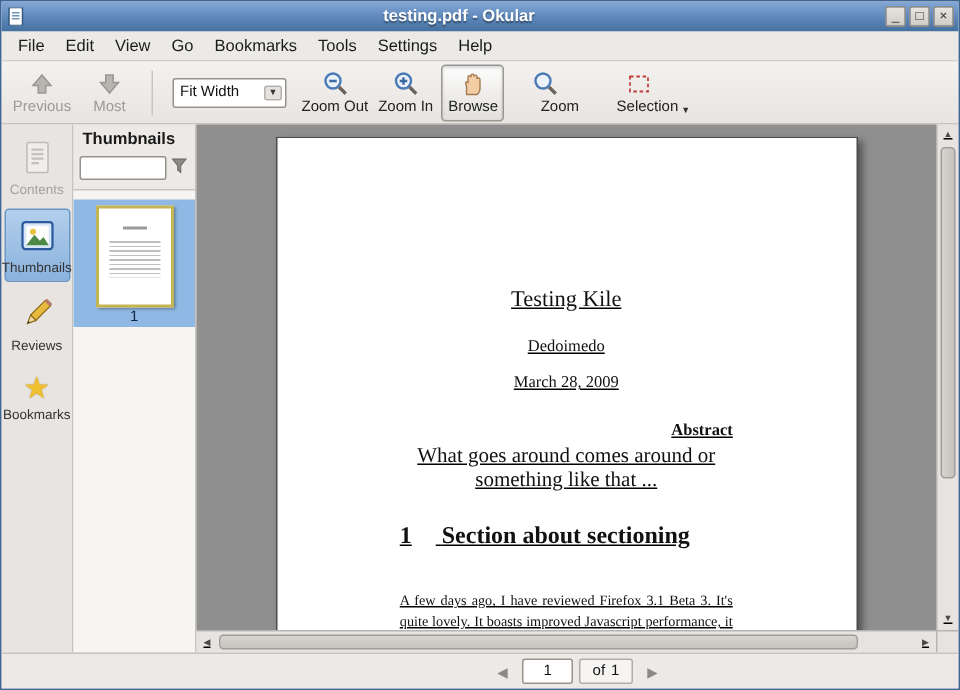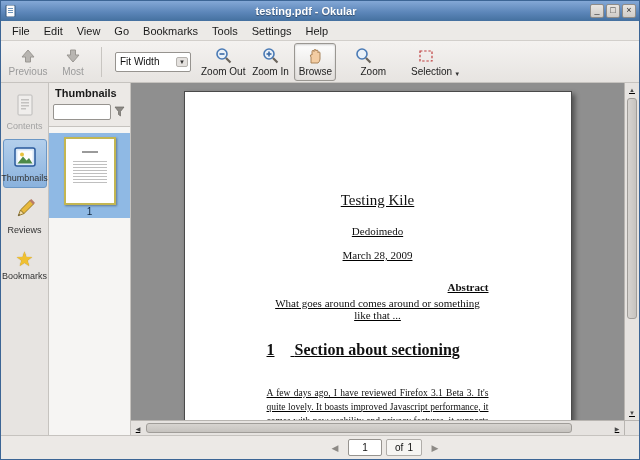--- a/index.html
+++ b/index.html
@@ -61,21 +61,21 @@
 
   .doc-wrap { flex:1; display:flex; flex-direction:column; min-width:0;text-decoration:underline; }
   .doc-main { flex:1; display:flex; min-height:0; }
   .doc-canvas { flex:1; background:#8f8f8f; overflow:hidden; display:flex; justify-content:center; position:relative; }
   .page { width:388px; height:620px; margin-top:8px; background:#fff; border:1px solid #4a4a4a;
     box-shadow:3px 3px 5px rgba(0,0,0,.45); padding:100px 82px 20px; font-family:"Liberation Serif",serif; color:#111; }
   .doc-title { font-size:15px; text-align:center; margin-bottom:16px; }
   .doc-author { font-size:11px; text-align:center; margin-bottom:12px; }
   .doc-date { font-size:11px; text-align:center; margin-bottom:20px; }
   .doc-abs-h { font-size:11px; font-weight:bold; text-align:right; margin-bottom:4px; }
-  .doc-abs-t { font-size:11px; text-align:center; margin-bottom:20px; }
+  .doc-abs-t { font-size:14px; text-align:center; margin-bottom:20px; }
   .doc-sec { font-size:16px; font-weight:bold; margin-bottom:28px; }
   .doc-sec .sec-num { margin-right:16px; }
   .doc-body { font-size:9.5px; text-align:justify; line-height:1.45; }
 
   
   .vscroll { width:15px; flex:0 0 15px; background:#e6e3e0; border-left:1px solid #b8b5b1; display:flex; flex-direction:column; }
   .hscroll-row { height:15px; flex:0 0 15px; display:flex; }
   .hscroll { flex:1; background:#e6e3e0; border-top:1px solid #b8b5b1; display:flex; }
   .scroll-arrow { width:14px; height:14px; display:flex; align-items:center; justify-content:center; font-size:6px; color:#4a4a4a; flex:0 0 14px; }
   .vtrack { flex:1; padding:1px 2px; }

